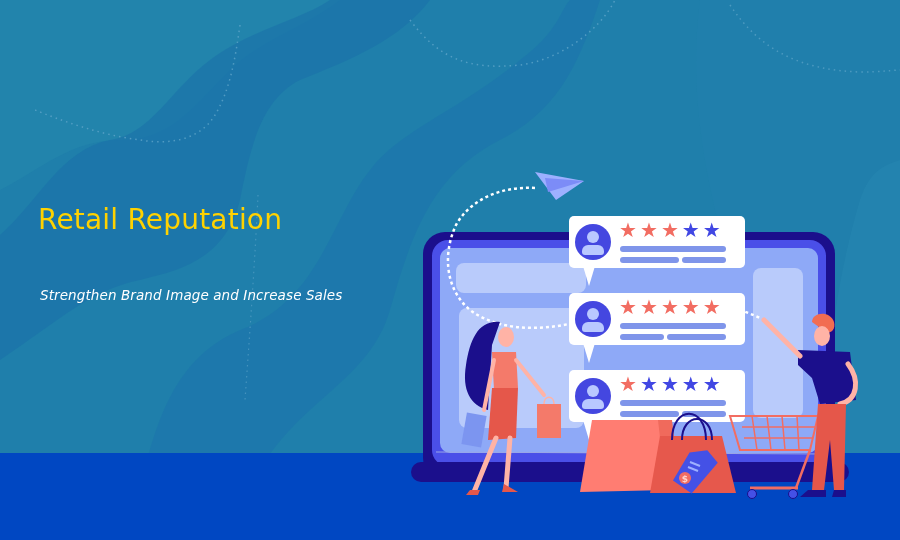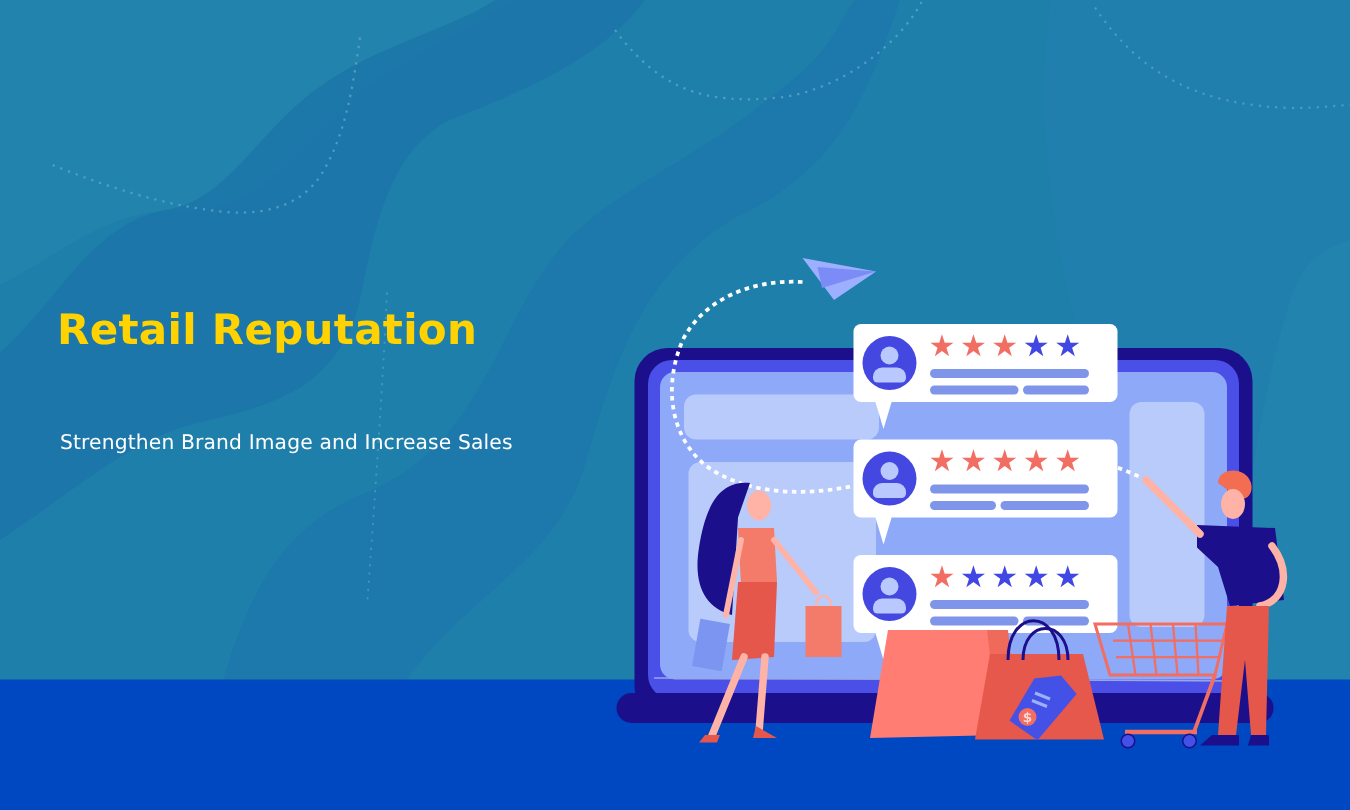--- a/index.html
+++ b/index.html
@@ -1,21 +1,21 @@
 <!DOCTYPE html>
 <html><head>
 <meta charset="utf-8">
 <style>
   * { box-sizing: border-box; margin: 0; padding: 0; }
   html, body { width: 900px; height: 540px; overflow: hidden; }
   body { position: relative; background: #1f7fab; font-family: "DejaVu Sans", sans-serif; }
   .bg { position: absolute; inset: 0; overflow: hidden; }
   .floor { position: absolute; left: 0; top: 453px; width: 900px; height: 87px; background: #0047c2; }
-  .headline { position: absolute; left: 38px; top: 202px; color: #ffd200; font-family: "DejaVu Sans", sans-serif; font-weight: bold; font-size: 28px; line-height: 36px; letter-spacing: 0.2px; }
-  .subline { position: absolute; left: 40px; top: 287px; color: #ffffff; font-family: "DejaVu Sans", sans-serif; font-size: 13.5px; letter-spacing: 0.1px; }
+  .headline { position: absolute; left: 38px; top: 202px; color: #ffd200; font-family: "DejaVu Sans", sans-serif; font-weight: normal; font-size: 28px; line-height: 36px; letter-spacing: 0.2px; }
+  .subline { position: absolute; left: 40px; top: 287px; color: #ffffff; font-family: "DejaVu Sans", sans-serif; font-style: italic; font-size: 13.5px; letter-spacing: 0.1px; }
   .scene { position: absolute; left: 0; top: 0; width: 900px; height: 540px; }
   .card { position: absolute; width: 176px; height: 52px; background: #ffffff; border-radius: 5px; }
   .card .tail { position: absolute; left: 14px; bottom: -18px; width: 0; height: 0; border-left: 6px solid transparent; border-right: 6px solid transparent; border-top: 20px solid #ffffff; }
   .card .avatar { position: absolute; left: 6px; top: 8px; width: 36px; height: 36px; border-radius: 50%; background: #4447e0; overflow: hidden; }
   .card .avatar .head { position: absolute; left: 12px; top: 7px; width: 12px; height: 12px; border-radius: 50%; background: #b9c8ff; }
   .card .avatar .body { position: absolute; left: 7px; top: 21px; width: 22px; height: 10px; border-radius: 6px 6px 3px 3px; background: #b9c8ff; }
   .card .stars { position: absolute; left: 50px; top: 3px; display: flex; gap: 3px; font-size: 20px; line-height: 22px; }
   .card .line1 { position: absolute; left: 51px; top: 30px; width: 106px; height: 6px; border-radius: 3px; background: #7f95ea; }
   .card .line2a { position: absolute; left: 51px; top: 41px; width: 59px; height: 6px; border-radius: 3px; background: #7f95ea; }
   .card .line2b { position: absolute; left: 113px; top: 41px; width: 44px; height: 6px; border-radius: 3px; background: #7f95ea; }

